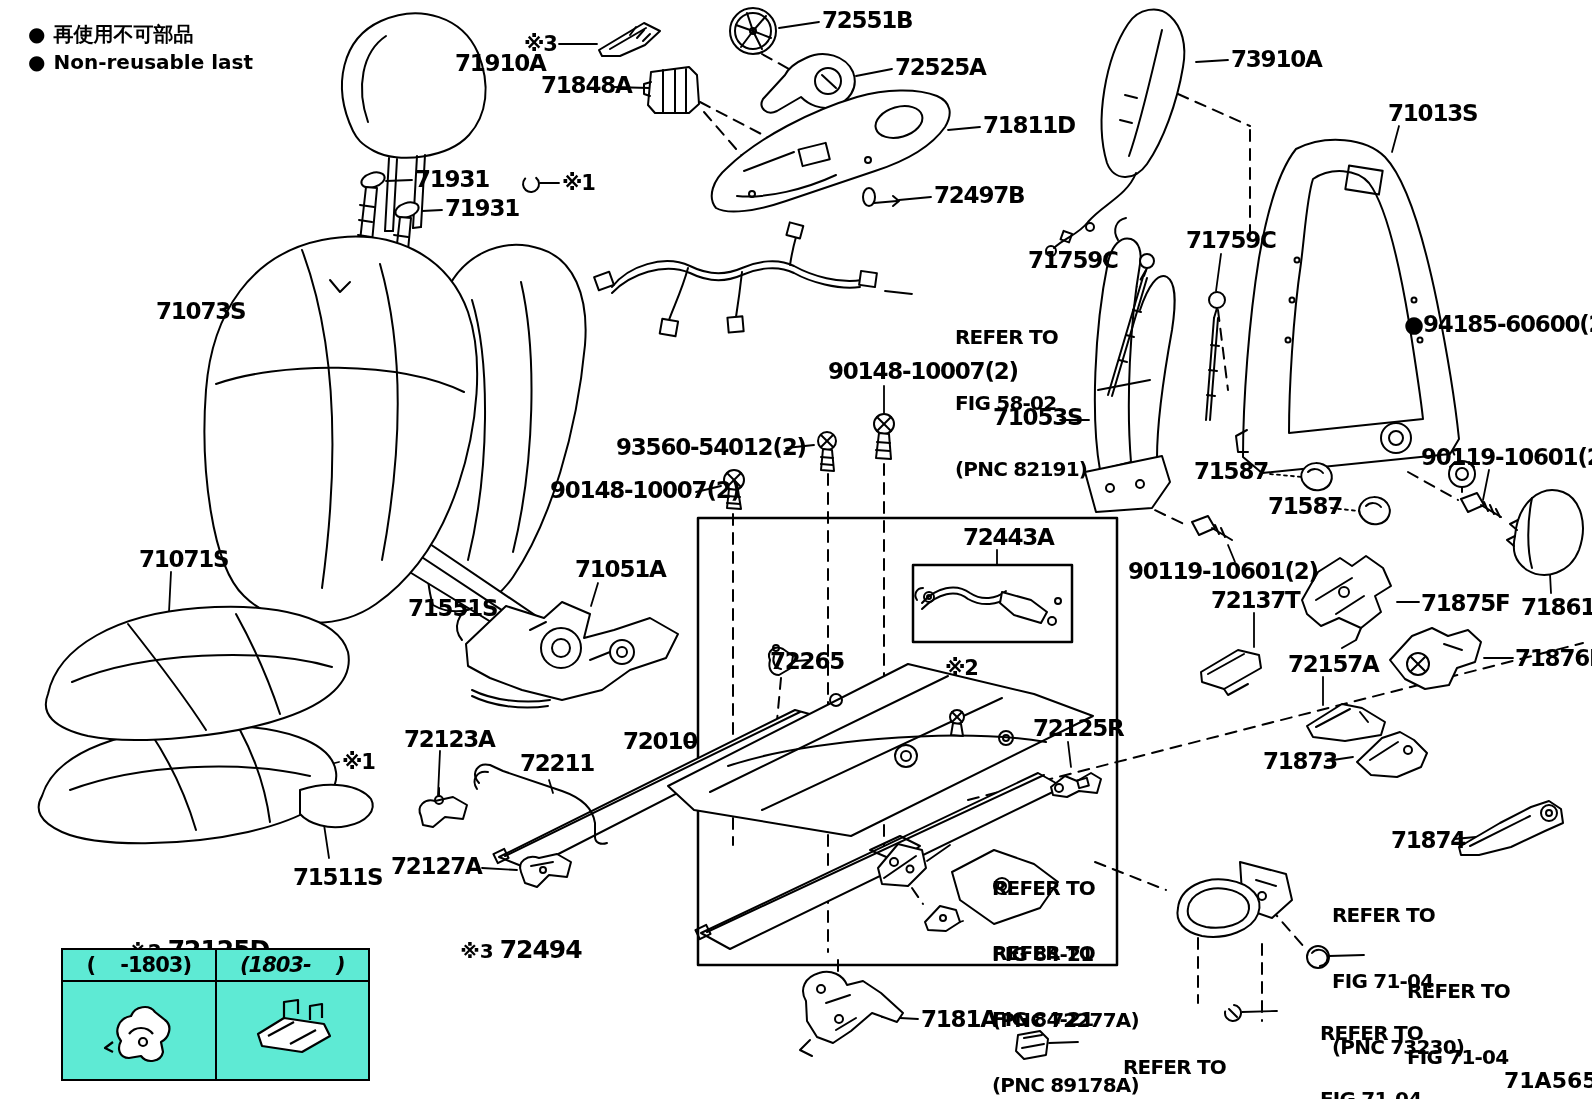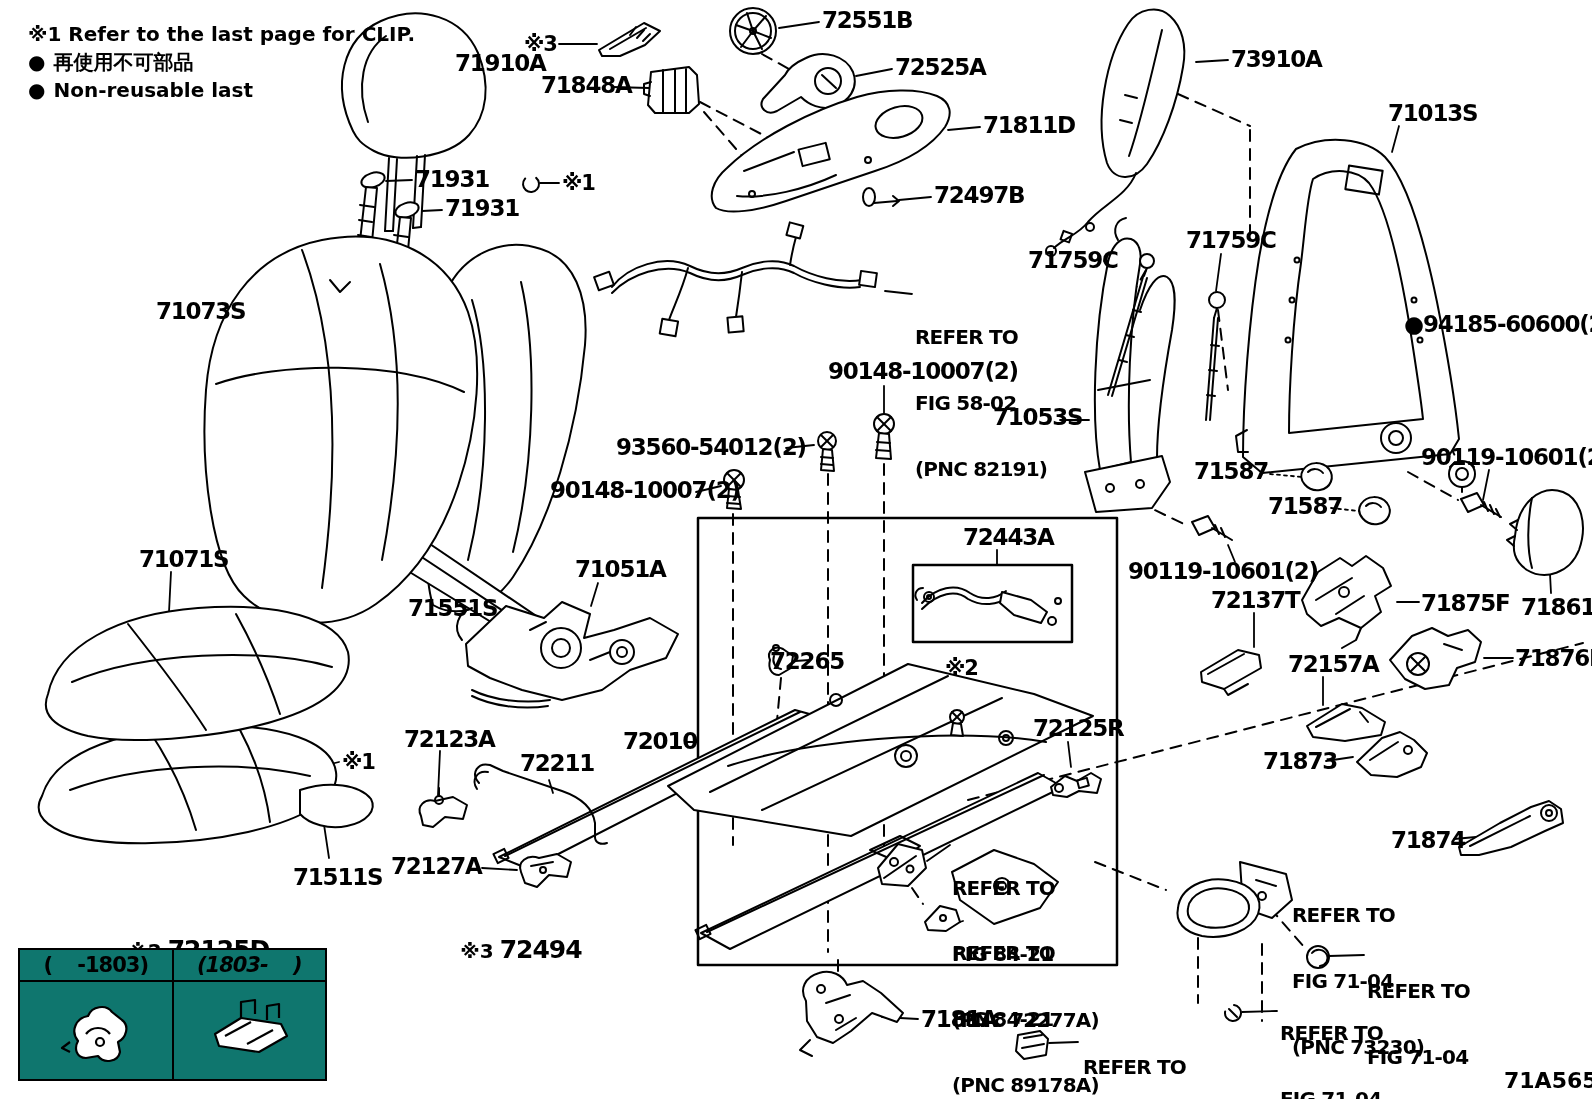--- a/index.html
+++ b/index.html
@@ -1,27 +1,27 @@
 <!DOCTYPE html>
 <html><head>
 <meta charset="utf-8">
 <style>
   html,body{margin:0;padding:0;background:#fff;}
   .stage{position:relative;width:1592px;height:1099px;background:#fff;overflow:hidden;
          font-family:"DejaVu Sans","Liberation Sans",sans-serif;color:#000;}
   .art{position:absolute;left:0;top:0;}
   .pl{position:absolute;font-weight:700;font-size:23px;line-height:23px;letter-spacing:-1.2px;white-space:pre;}
   .pl.sm{font-size:21px;}
-  .rb{position:absolute;font-weight:700;font-size:20px;line-height:22px;letter-spacing:-0.8px;white-space:pre;}
+  .rb{position:absolute;font-weight:700;font-size:20px;line-height:22px;letter-spacing:-0.8px;white-space:pre;margin-left:40px;}
   .notes{position:absolute;left:28px;top:20px;font-weight:700;font-size:20px;line-height:28px;}
   .notes .row{display:flex;align-items:center;gap:8px;}
   .ttl{position:absolute;font-weight:700;white-space:pre;}
   .ttl .sym{font-size:20px;margin-right:6px;}
   .ttl .code{font-size:25px;letter-spacing:-1px;}
-  .ptable{position:absolute;border:2.5px solid #000;background:#0f766e;display:flex;flex-direction:column;}
+  .ptable{position:absolute;border:2.5px solid #000;background:#5eead4;display:flex;flex-direction:column;margin-left:43px;}
   .prow{display:flex;flex:1;}
   .prow.phead{flex:0 0 30px;border-bottom:2.5px solid #000;}
   .pcell{flex:1;display:flex;align-items:center;justify-content:center;font-weight:700;font-size:21px;letter-spacing:-1px;white-space:pre;}
   .pcell + .pcell{border-left:2.5px solid #000;font-style:italic;}
   .figcode{position:absolute;font-weight:700;font-size:22px;letter-spacing:0;}
 </style>
 </head>
 <body>
 
 <div class="stage">
@@ -502,23 +502,20 @@
     </g>
     <g>
       <path fill="#fff" d="M521,872 C517,862 527,854 539,858 L557,854 L571,862 L567,877 L549,875 L537,887 L525,883 Z"></path>
       <line x1="531" y1="866" x2="553" y2="862"></line>
         <circle cx="543" cy="870" r="3"></circle>
     </g>
   </svg>
 
   <div class="notes">
     <div class="row">
-        <span>※1 Refer to the last page for CLIP.</span>
-      </div>
-    <div class="row">
       <span>●</span>
       <span>再使用不可部品</span>
     </div>
     <div class="row">
       <span>●</span>
       <span>Non-reusable last</span>
     </div>
   </div>
 
   <div class="pl" style="left:455px;top:52px">71910A</div>

